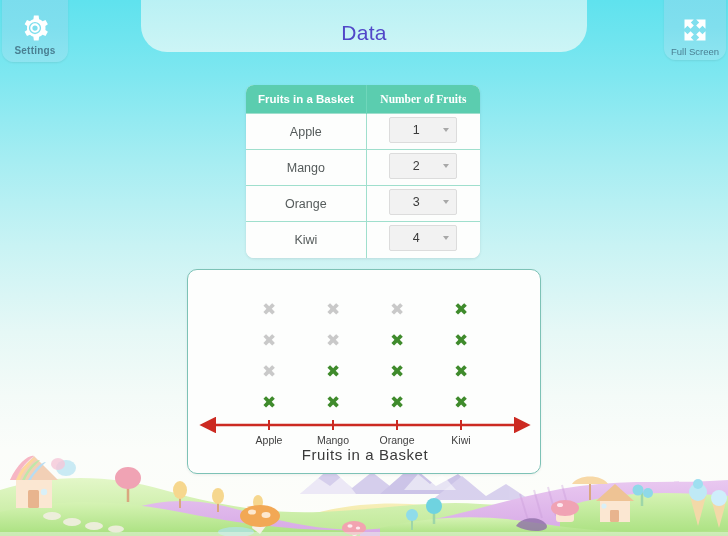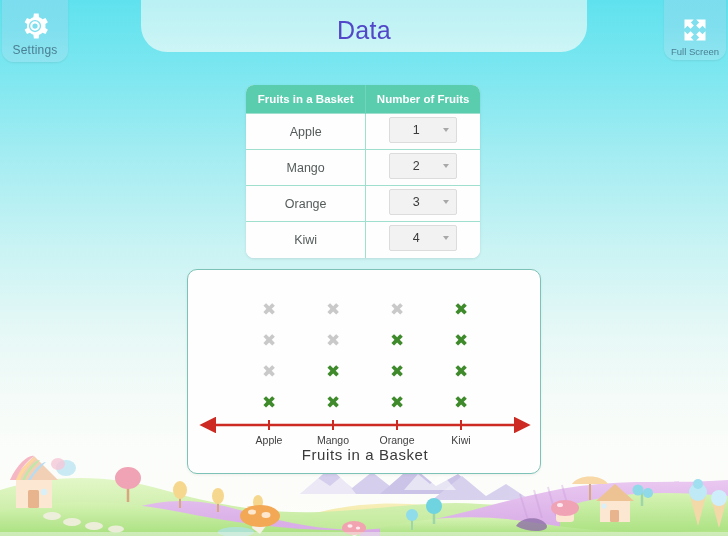--- a/index.html
+++ b/index.html
@@ -49,22 +49,22 @@
     align-items: center;
     justify-content: flex-end;
     padding-bottom: 6px;
   }
   #settings-btn .gear-wrap {
     width: 30px; height: 30px;
     margin-bottom: 3px;
     display: flex; align-items: center; justify-content: center;
   }
   #settings-btn .label {
-    font-size: 12px;
-    font-weight: normal;
+    font-size: 10px;
+    font-weight: bold;
     color: #4a7f92;
     letter-spacing: .2px;
     line-height: 1;
   }
 
   
   #fullscreen-btn {
     position: absolute;
     right: 2px; top: -14px;
     width: 62px; height: 74px;
@@ -98,21 +98,21 @@
     width: 446px; height: 62px;
     background: linear-gradient(to bottom, #b6f0f4 0%, #c3f3f5 60%, #cdf5f6 100%);
     border-bottom-left-radius: 26px;
     border-bottom-right-radius: 26px;
     display: flex;
     align-items: flex-end;
     justify-content: center;
     padding-bottom: 7px;
   }
   #title-banner .title-text {
-    font-size: 25px;
+    font-size: 21px;
     color: #5147c8;
     letter-spacing: .3px;
     margin-top: 8px;
   }
 
   
   #data-table {
     position: absolute;
     left: 246px; top: 85px;
     width: 234px;
@@ -128,21 +128,21 @@
   #data-table thead th {
     background: #5bcdaf;
     color: #ffffff;
     font-size: 11.5px;
     font-weight: bold;
     padding: 8px 4px;
     text-align: center;
     white-space: nowrap;
   }
   #data-table thead th.col-fruit { width: 122px; }
-  #data-table thead th.col-num   { width: 116px; border-left: 1px solid #6fd6bb; }
+  #data-table thead th.col-num   { width: 116px; border-left: 1px solid #6fd6bb; font-family: Liberation Serif, serif; }
 
   #data-table tbody td {
     background: #fdfefd;
     border: 1px solid #9fdfcd;
     border-left: none; border-right: none;
     height: 36px;
     text-align: center;
     vertical-align: middle;
     font-size: 12.5px;
     color: #555b5b;

